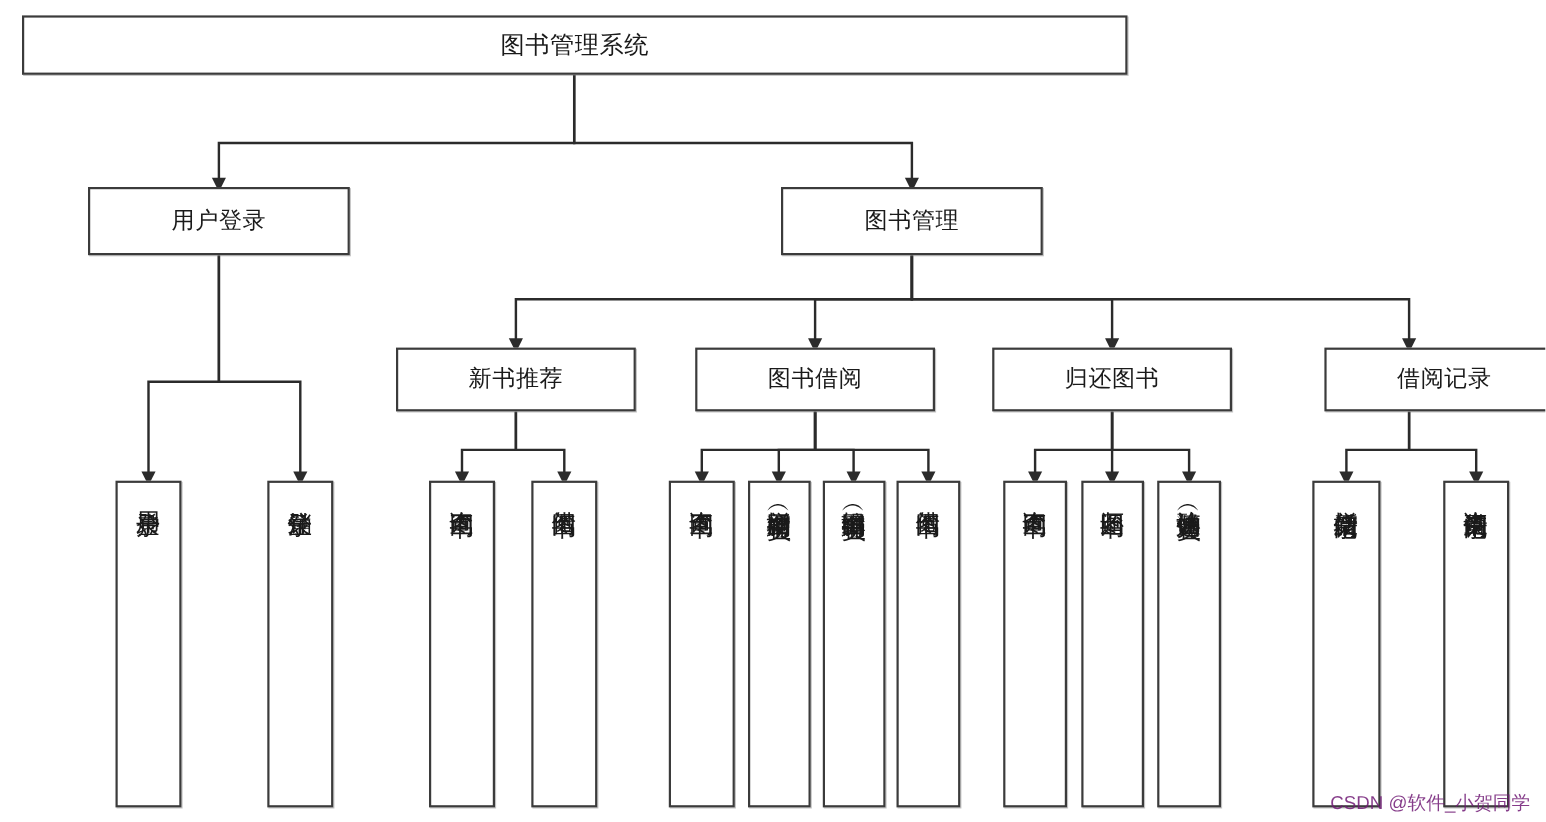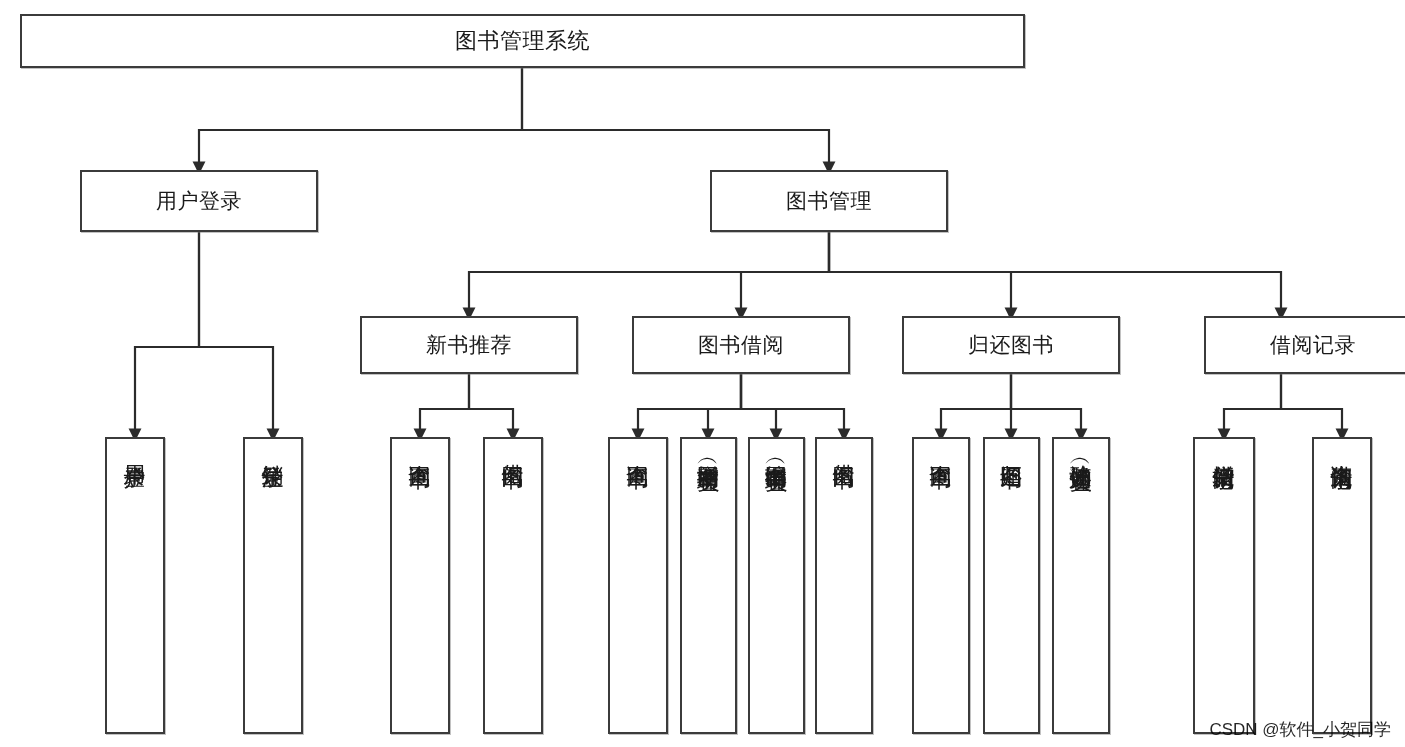--- a/index.html
+++ b/index.html
@@ -60,21 +60,21 @@
     font-size: 22px;
     line-height: 1.05;
     letter-spacing: 1px;
     white-space: nowrap;
   }
   #watermark {
     position: absolute;
     right: 14px;
     bottom: 6px;
     font-size: 17px;
-    color: #000000;
+    color: #701a75;
     opacity: 0.85;
     white-space: nowrap;
     font-family: "Liberation Sans", "DejaVu Sans", sans-serif;
   }
 </style>
 </head>
 <body>
 
 <div id="canvas">
 

